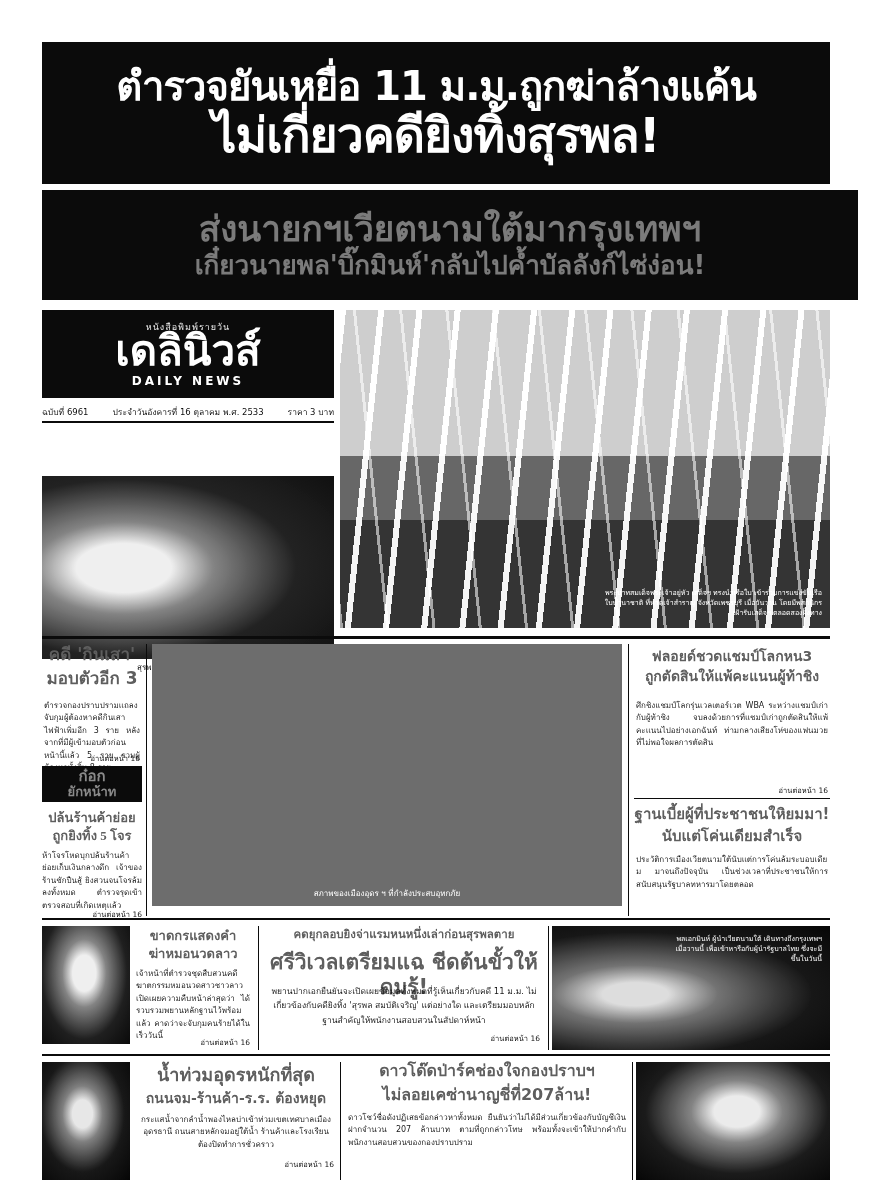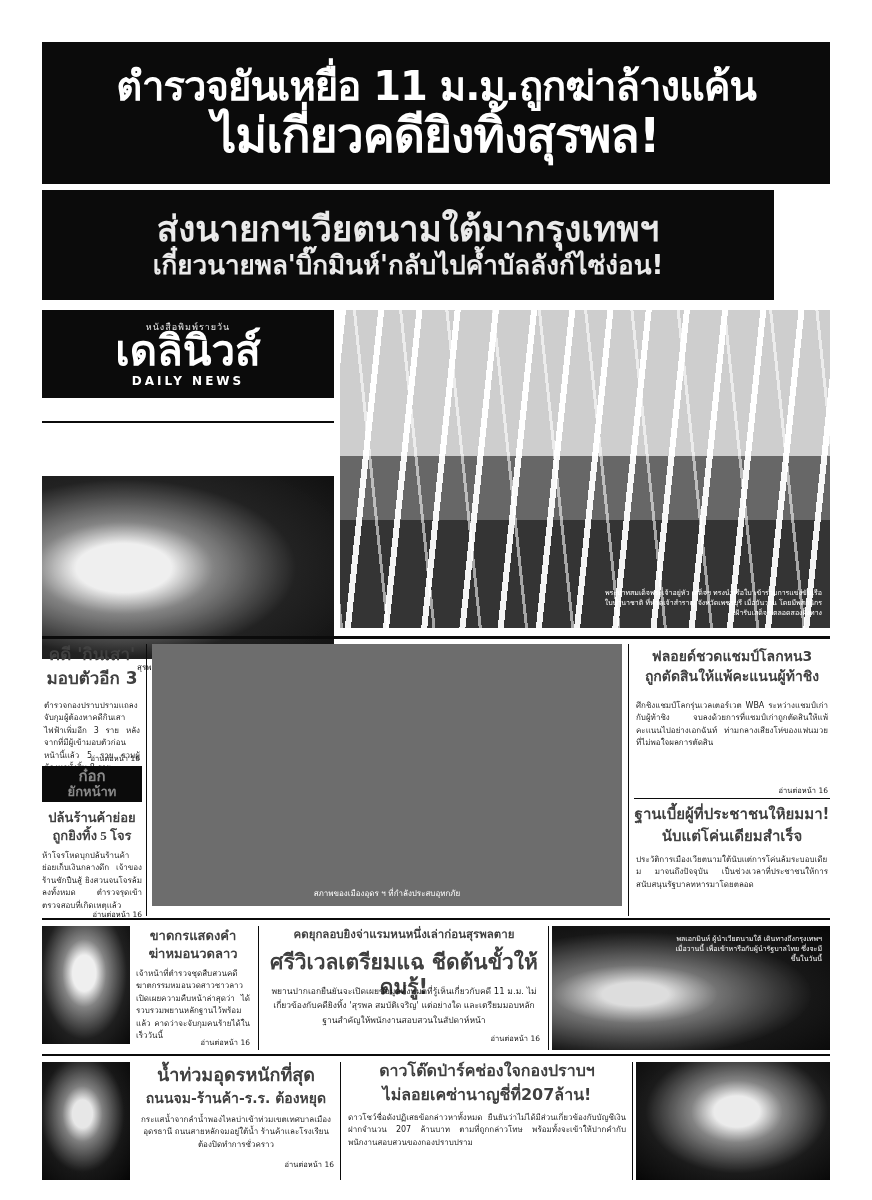--- a/index.html
+++ b/index.html
@@ -17,21 +17,21 @@
   .noise{
     background-image:
       repeating-linear-gradient(0deg, rgba(0,0,0,.05) 0 1px, rgba(0,0,0,0) 1px 3px),
       repeating-linear-gradient(90deg, rgba(0,0,0,.04) 0 1px, rgba(0,0,0,0) 1px 4px);
   }
   
   #banner{left:42px;top:42px;width:788px;height:142px;background:#111;color:#fff;
           display:flex;flex-direction:column;justify-content:center;align-items:center;}
   #banner .l1{font-size:40px;font-weight:bold;letter-spacing:-1px;line-height:1.12;white-space:nowrap;}
   #banner .l2{font-size:48px;font-weight:bold;letter-spacing:-1px;line-height:1.12;white-space:nowrap;}
-  #subbanner{left:42px;top:190px;width:732px;height:110px;background:#111;color:#e5e5e5;
+  #subbanner{left:42px;top:190px;width:816px;height:110px;background:#111;color:#3b82f6;
              display:flex;flex-direction:column;justify-content:center;align-items:center;}
   #subbanner .s1{font-size:35px;font-weight:bold;line-height:1.15;white-space:nowrap;}
   #subbanner .s2{font-size:26px;font-weight:bold;line-height:1.2;white-space:nowrap;}
   
   #logobox{left:42px;top:310px;width:292px;height:88px;background:#111;color:#fff;
            display:flex;flex-direction:column;justify-content:center;align-items:center;}
   #logobox .kicker{font-size:9px;letter-spacing:1px;opacity:.9;margin-bottom:-4px;}
   #logobox .logo{font-size:42px;font-weight:bold;line-height:1;}
   #logobox .latin{font-size:12px;letter-spacing:3px;font-weight:bold;margin-top:2px;}
   #issueline{left:42px;top:404px;width:292px;height:16px;font-size:8.5px;
@@ -74,21 +74,21 @@
     background:
       radial-gradient(ellipse at 52% 42%, #ece5dc 0 16%, #8c8379 32%, #221f1c 64%, #0d0c0b 100%),
       linear-gradient(180deg,#1a1815,#090807);
   }
   .ptex-man2{
     background:
       radial-gradient(ellipse at 46% 44%, #e8e1d8 0 15%, #867e74 30%, #201d1a 62%, #0c0b0a 100%),
       linear-gradient(180deg,#191714,#080807);
   }
   
-  .hl{color:#6d28d9;font-weight:bold;line-height:1.18;}
+  .hl{color:#0f766e;font-weight:bold;line-height:1.18;}
   .body{color:#1a1a1a;font-size:8px;line-height:1.55;text-align:justify;}
   .more{font-size:7.5px;color:#111;}
   .hr1{height:1px;background:#111;}
   .boxblk{background:#111;color:#0ea5e9;font-weight:bold;text-align:center;}
   .colrule{position:absolute;width:1px;background:#111;}
 </style>
 </head>
 <body>
 
 <div id="page">
@@ -101,20 +101,25 @@
   <div id="subbanner" class="blk">
     <div class="s1 thai">ส่งนายกฯเวียตนามใต้มากรุงเทพฯ</div>
     <div class="s2 thai">เกี๋ยวนายพล'บิ๊กมินห์'กลับไปค้ำบัลลังก์ไซ่ง่อน!</div>
   </div>
 
   <div id="logobox" class="blk">
     <div class="kicker thai">หนังสือพิมพ์รายวัน</div>
     <div class="logo thai">เดลินิวส์</div>
     <div class="latin">DAILY NEWS</div>
   </div>
+  <div id="issueline" class="blk">
+    <span>ฉบับที่ 6961</span>
+    <span>ประจำวันอังคารที่ 16 ตุลาคม พ.ศ. 2533</span>
+    <span>ราคา 3 บาท</span>
+  </div>
   <div class="blk rule" style="left:42px;top:421px;width:292px;height:2px;"></div>
 
   <div class="photo ptex1 noise" style="left:42px;top:428px;width:292px;height:200px;">
     <div class="cap ctr thai" style="background:#fff;color:#111;font-size:8px;">สุรพล กับ ศรีวิเวล สมบัติเจริญ</div>
   </div>
 
   <div class="photo ptex-boats noise" style="left:340px;top:310px;width:490px;height:318px;">
     <div class="cap thai" style="right:4px;left:auto;bottom:8px;width:220px;text-align:right;font-size:7px;line-height:1.45;">พระบาทสมเด็จพระเจ้าอยู่หัว เสด็จฯ ทรงนำเรือใบ เข้าร่วมการแข่งขันเรือใบนานาชาติ ที่หาดเจ้าสำราญ จังหวัดเพชรบุรี เมื่อวันวาน โดยมีพสกนิกรเฝ้ารับเสด็จฯ ตลอดสองฝั่งทาง</div>
   </div>
 

